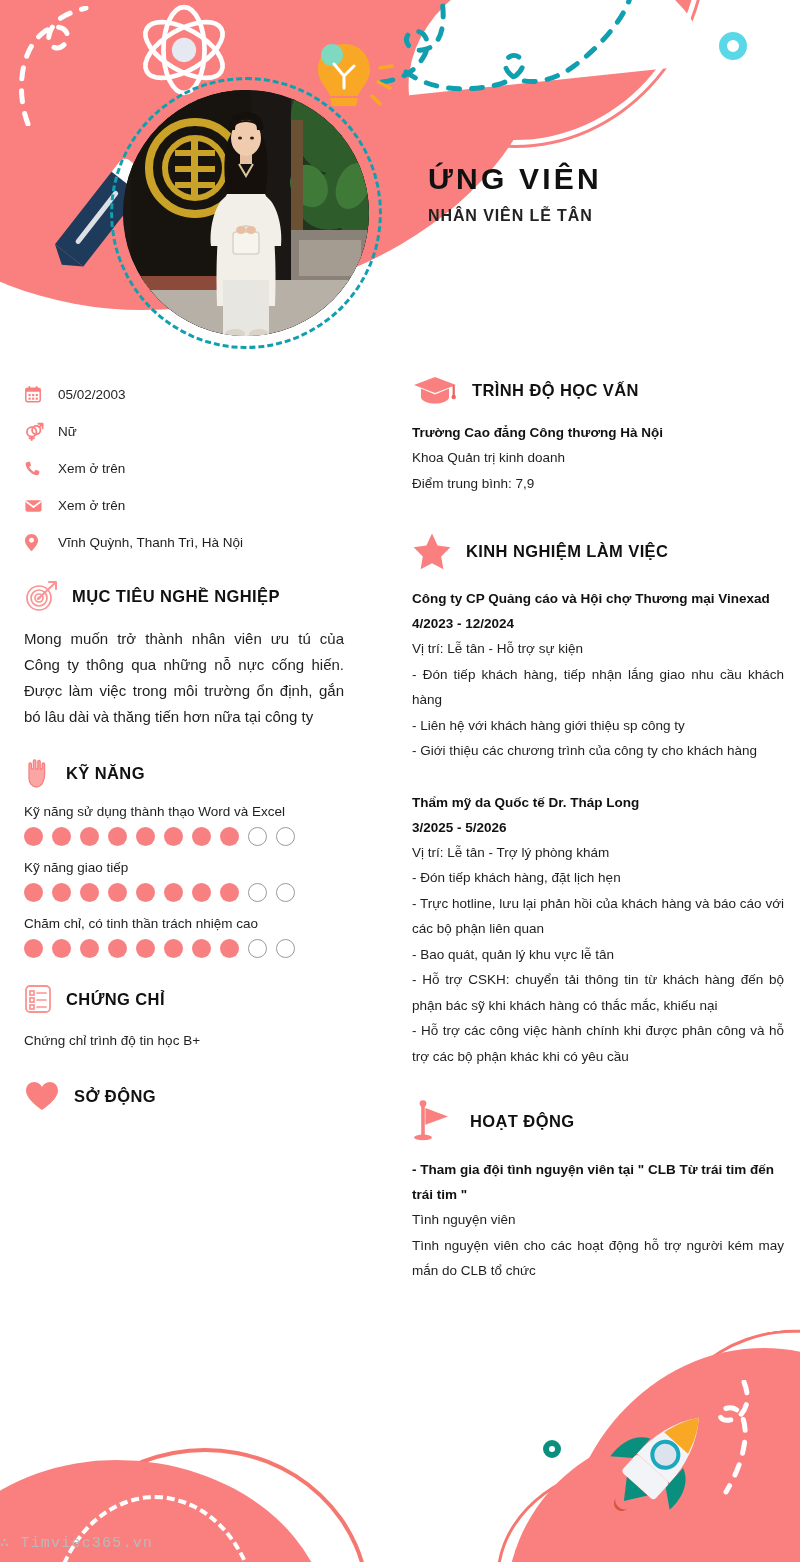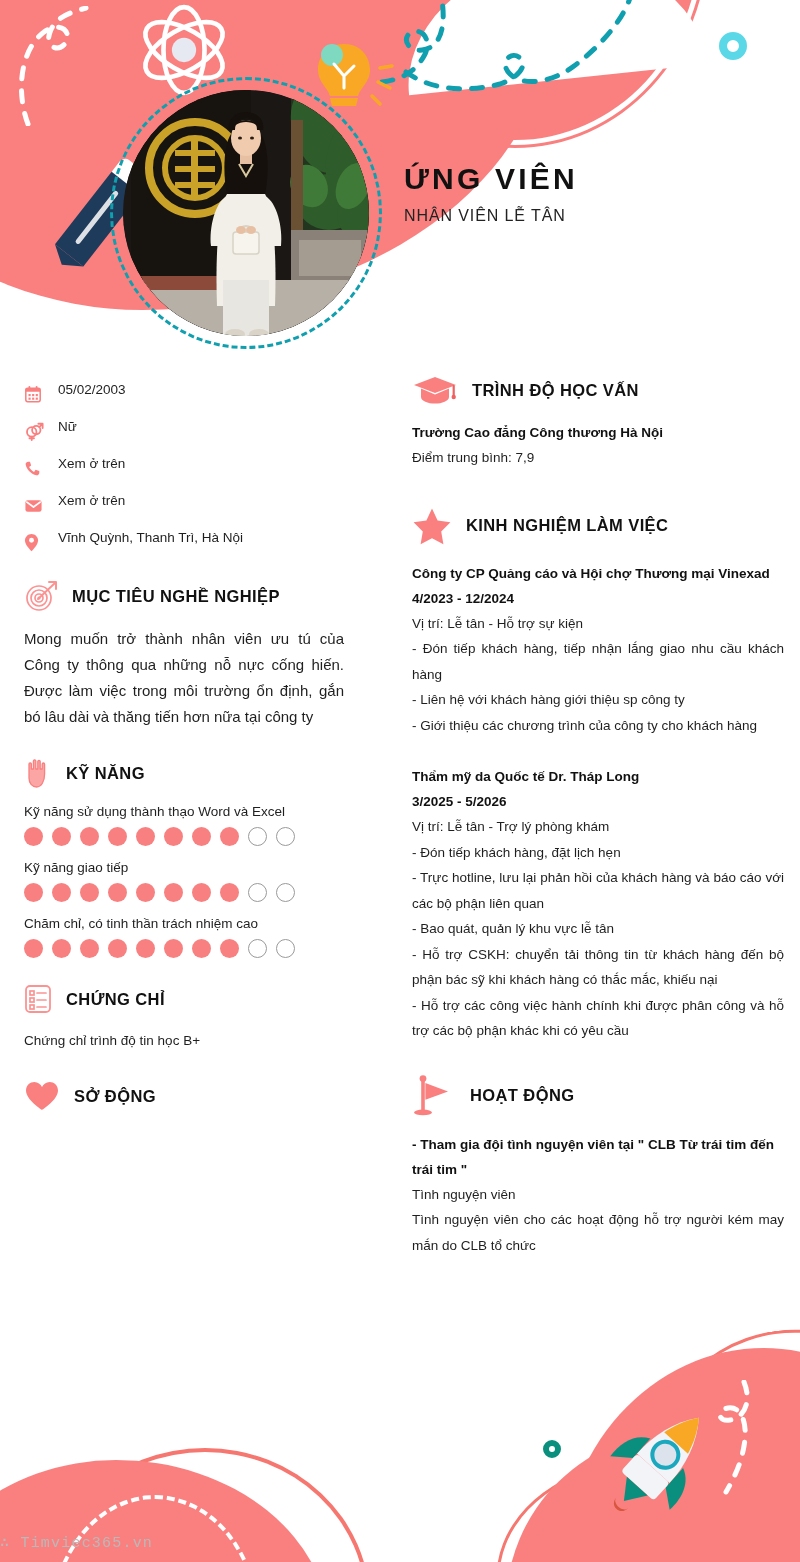--- a/index.html
+++ b/index.html
@@ -156,36 +156,36 @@
     text-align: left;
     font-family: "Liberation Mono", monospace;
     font-size: 15px;
     color: #b9b9b9;
     letter-spacing: 1.2px;
   }
 
   
   .content { position: absolute; inset: 0; }
 
-  .name-block { position: absolute; left: 404px; top: 162px; width: 370px; }
+  .name-block { position: absolute; left: 428px; top: 162px; width: 370px; }
   .cand-name {
     font-size: 30px; font-weight: bold; letter-spacing: 3.2px;
     color: #111; line-height: 1.1;
   }
   .cand-role {
     margin-top: 12px;
-    font-size: 16px; letter-spacing: 0.9px; color: #222;
+    font-size: 16px; letter-spacing: 0.9px; color: #222; font-weight: bold;
   }
 
   
   .col-left { position: absolute; left: 24px; top: 382px; width: 320px; }
   .col-right { position: absolute; left: 412px; top: 374px; width: 372px; }
 
   .contact-row {
-    display: flex; 
+    display: flex; align-items: center;
     margin-bottom: 13px; min-height: 24px;
   }
   .contact-ico {
     width: 34px; flex: 0 0 34px;
     display: flex; align-items: center; justify-content: flex-start;
     color: #FA8080;
   }
   .contact-txt { font-size: 13.5px; color: #1f1f1f; }
 
   .sec-head {
@@ -533,20 +533,21 @@
               <path d="M23 3 L44 11 L23 19 L2 11 Z" fill="#FA8080"></path>
               <path d="M9 14.6 L9 23 C9 27 16 29.6 23 29.6 C30 29.6 37 27 37 23 L37 14.6 L23 20.4 Z" fill="#FA8080"></path>
               <rect x="40.6" y="11" width="2.2" height="11" rx="1.1" fill="#F06060"></rect>
               <circle cx="41.7" cy="23" r="2.2" fill="#F06060"></circle>
             </svg>
         </span>
         <span class="sec-title">TRÌNH ĐỘ HỌC VẤN</span>
       </div>
       <div style="margin-top:14px;">
         <div class="r-bold">Trường Cao đẳng Công thương Hà Nội</div>
+        <div class="r-norm">Khoa Quản trị kinh doanh</div>
         <div class="r-norm">Điểm trung bình: 7,9</div>
       </div>
 
       <div class="sec-head" style="margin-top:36px;">
         <span class="sec-ico">
           <svg width="40" height="38" viewBox="0 0 40 38">
               <path d="M20 1.6 L25.6 13.4 L38.4 15.2 L29.2 24.4 L31.4 37.2 L20 31.2 L8.6 37.2 L10.8 24.4 L1.6 15.2 L14.4 13.4 Z" fill="#FA8080"></path>
             </svg>
         </span>
         <span class="sec-title">KINH NGHIỆM LÀM VIỆC</span>

